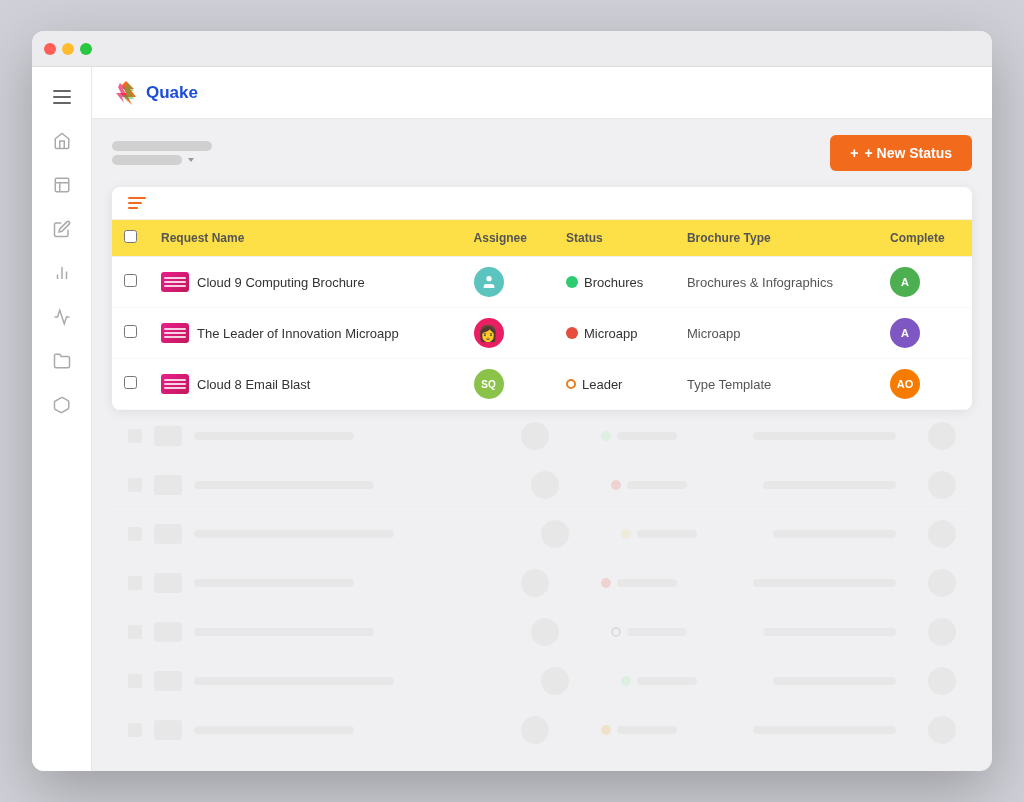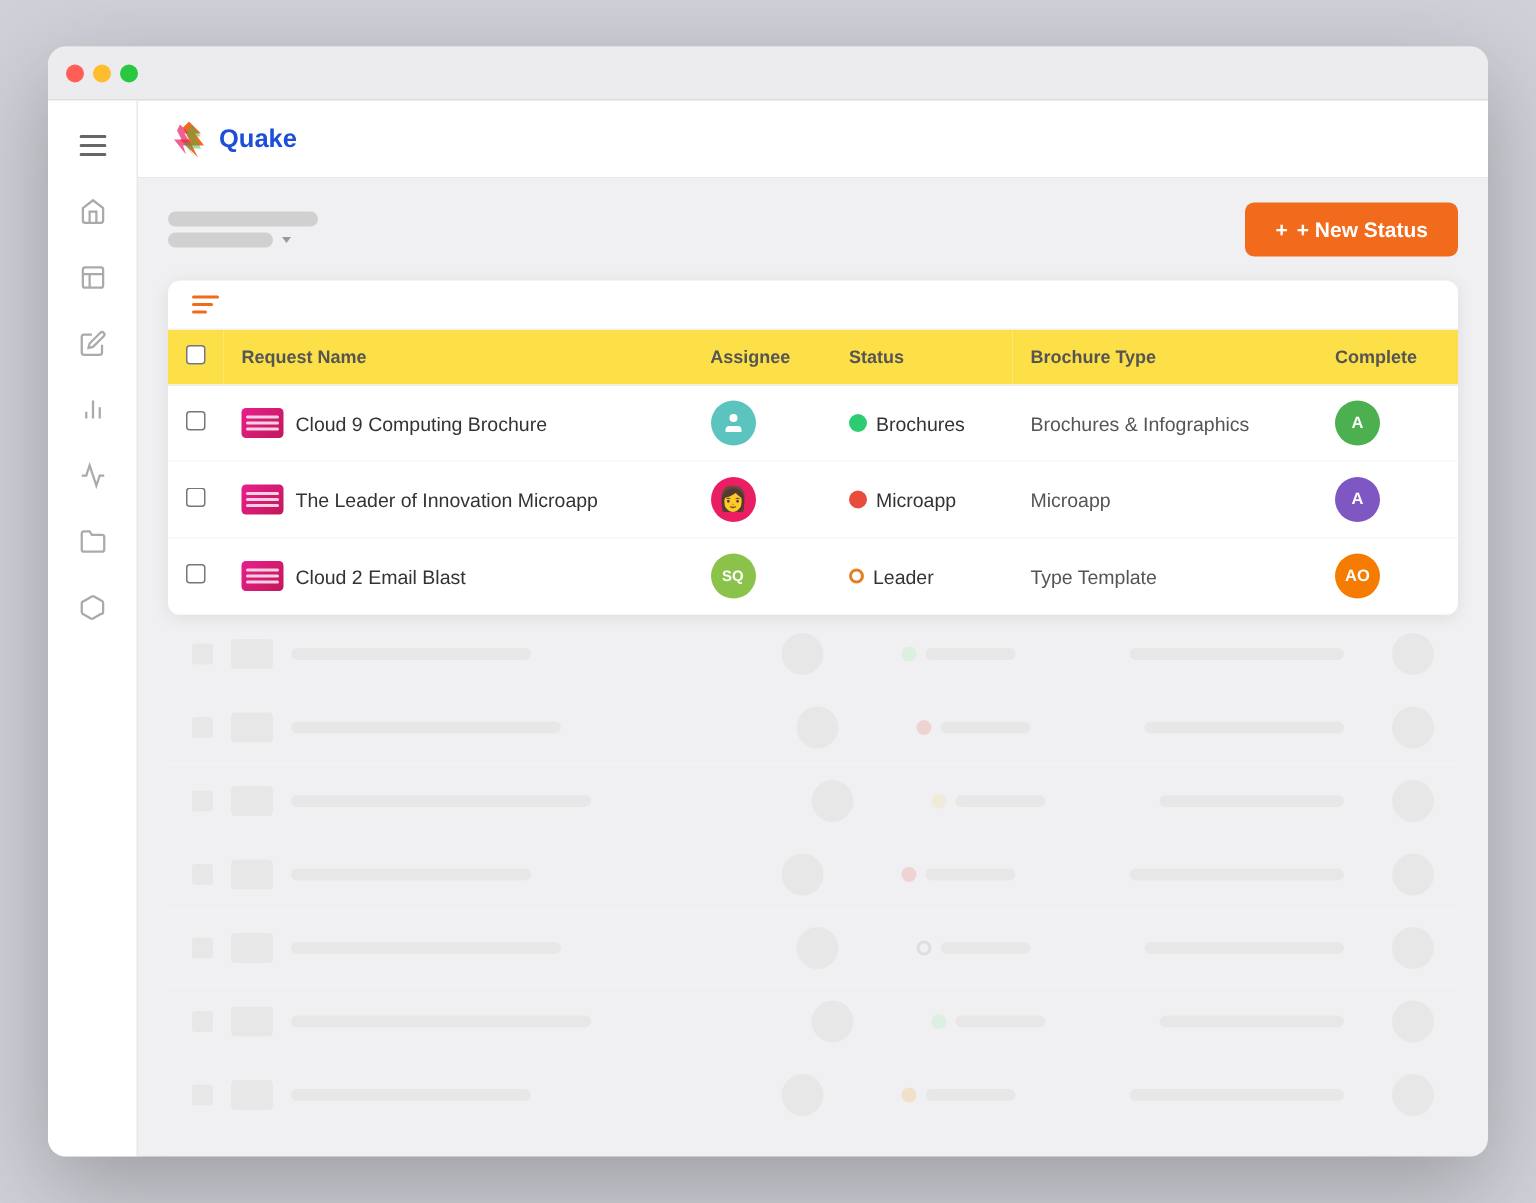--- a/index.html
+++ b/index.html
@@ -477,21 +477,21 @@
                 </tr>
                 <tr>
                   <td class="checkbox-cell"><input type="checkbox" style=""></td>
                   <td>
     <div class="request-name-cell">
       <div class="request-icon">
         <div class="request-icon-line"></div>
         <div class="request-icon-line"></div>
         <div class="request-icon-line"></div>
       </div>
-      <span style="cursor:pointer;color:#333;">Cloud 2 Email Blast</span>
+      <span style="cursor:pointer;color:#333;">Cloud 8 Email Blast</span>
     </div>
                   </td>
                   <td>
                     <div class="assignee-avatar" style="background:#8bc34a; font-size:10px;">SQ</div>
                   </td>
                   <td>
                     <div class="status-badge">
     <div class="status-dot" style="background:transparent; border:2px solid #e67e22; width:10px; height:10px;"></div>
     <span>Leader</span>
   </div>

